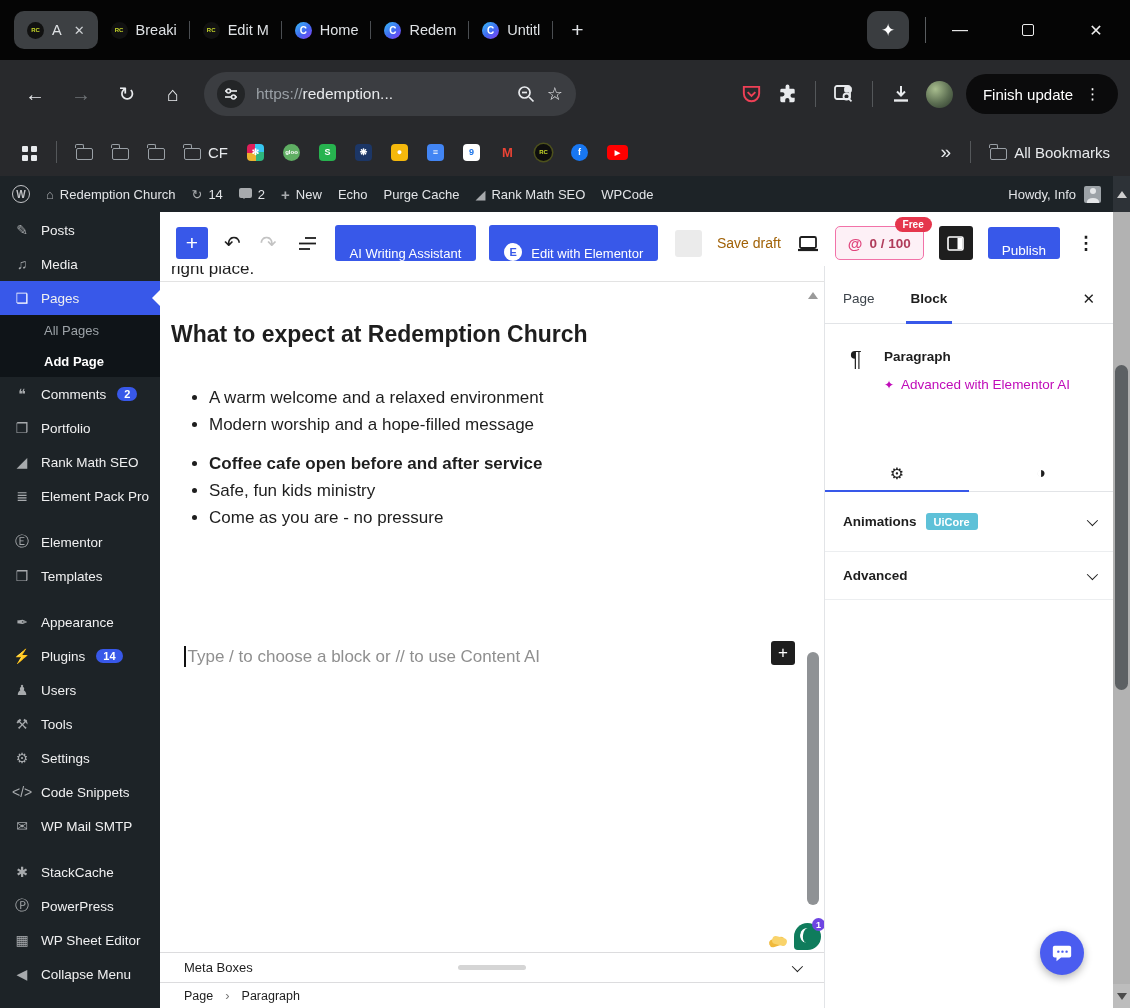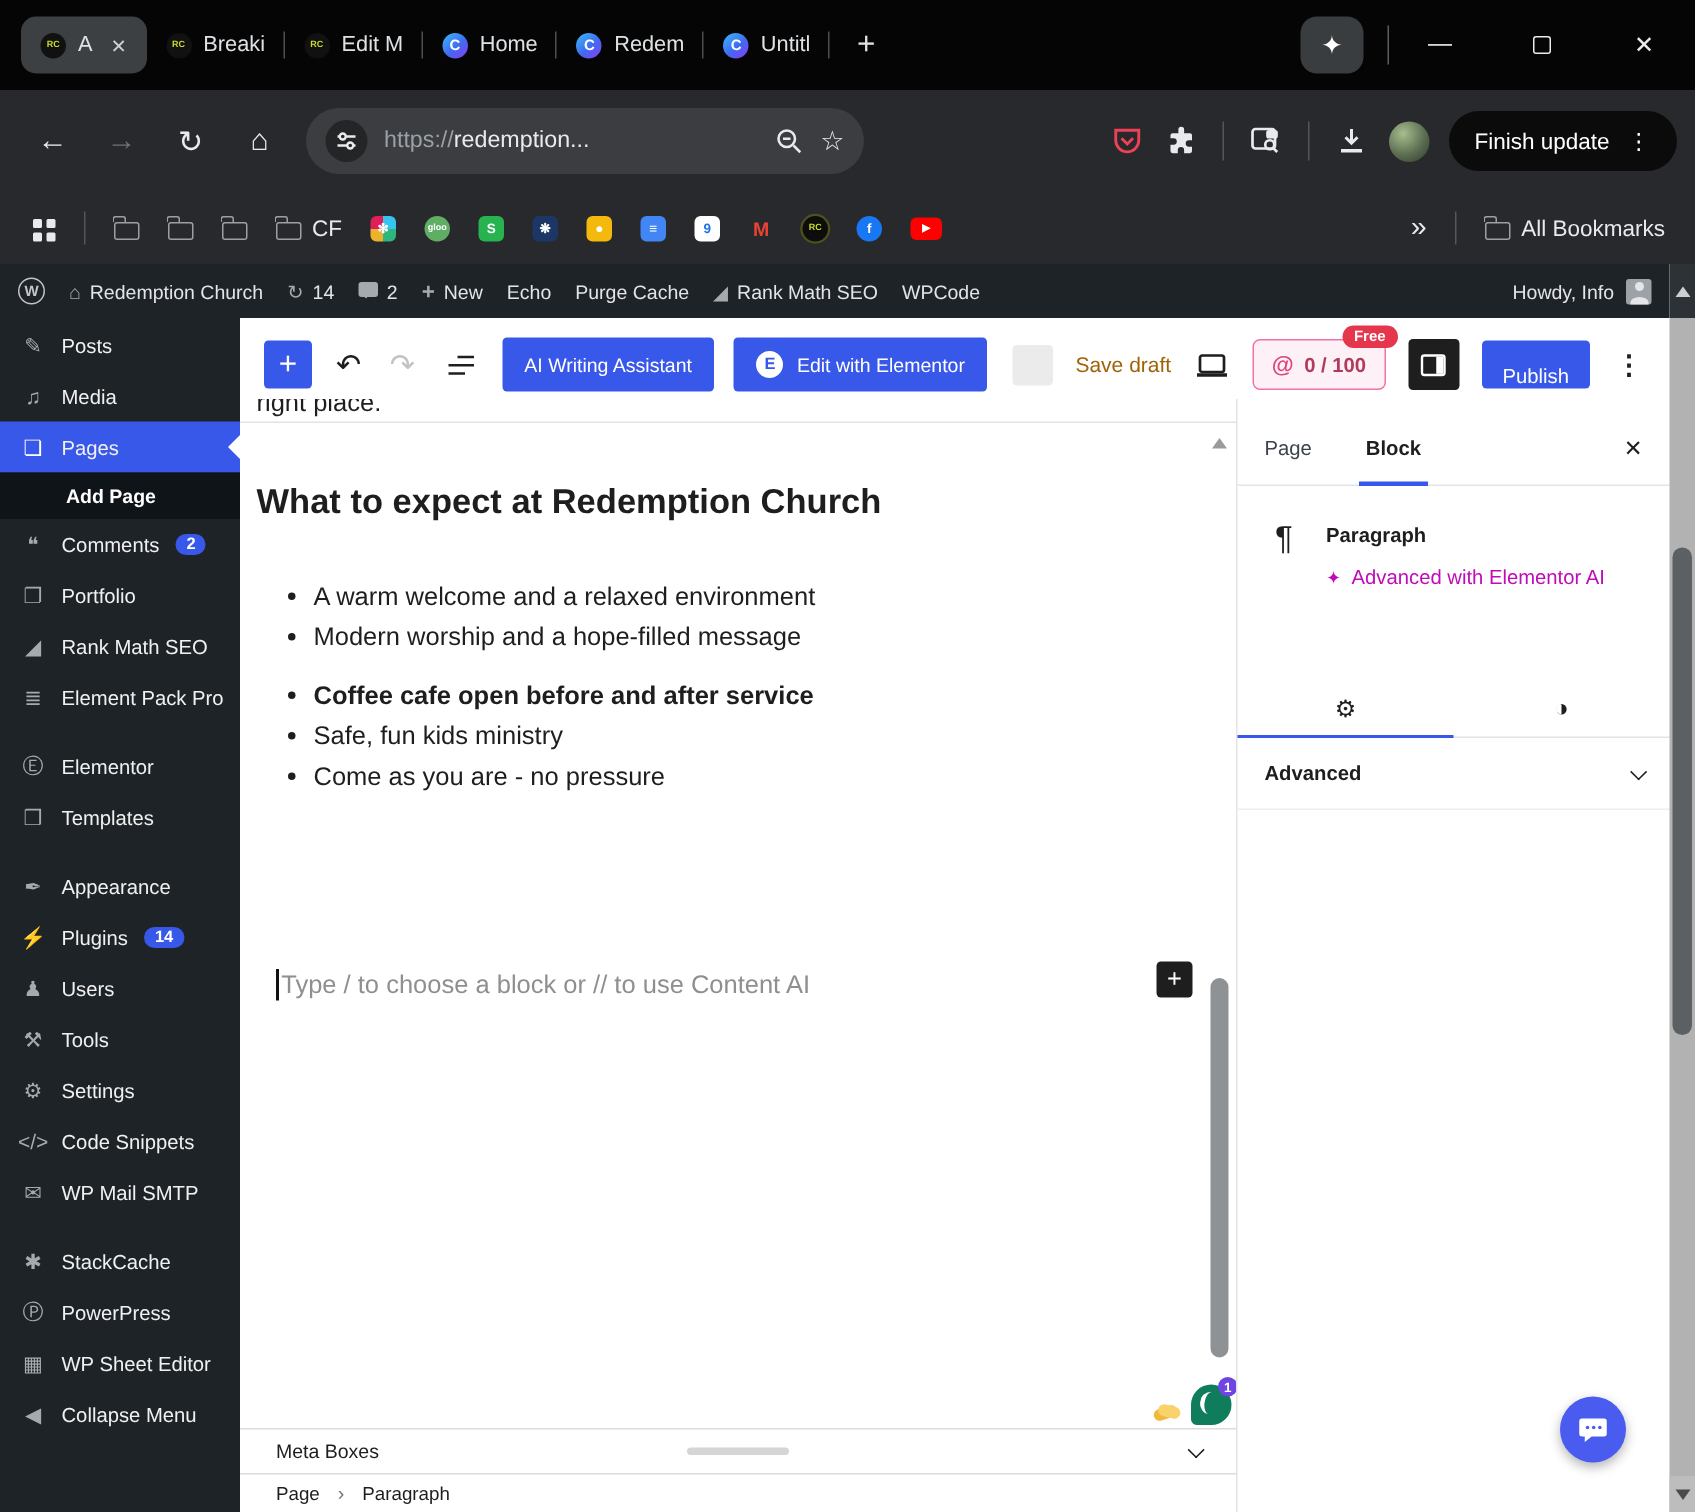--- a/index.html
+++ b/index.html
@@ -84,21 +84,21 @@
   .mi.kind-sub{height:31px;background:#0f1418;padding-left:44px;color:#9ca2a7;font-size:13px;}
   .mi.kind-sub.kind-current{color:#fff;font-weight:700;}
   .mi.kind-gap{height:12px;pointer-events:none;}
 
   
   .eheader{position:absolute;left:160px;top:212px;right:17px;height:54px;background:#fff;display:flex;align-items:center;gap:13px;padding:8px 16px 0;}
   .ins-btn{width:32px;height:32px;background:#3858e9;color:#fff;border-radius:3px;font-size:21px;display:flex;align-items:center;justify-content:center;cursor:pointer;flex:none;}
   .hist{font-size:20px;color:#1e1e1e;cursor:pointer;padding:0 3px;}
   .hist.redo{color:#c3c3c3;}
   .lview{display:flex;cursor:pointer;padding:0 4px;}
-  .btn-blue{height:36px;background:#3858e9;color:#fff;border:none;border-radius:3px;font-size:13px;padding:0 15px;display:flex;align-items:center;gap:9px;font-weight:500;cursor:pointer;font-family:inherit;}
+  .btn-blue{height:36px;background:#3858e9;color:#fff;border:none;border-radius:3px;font-size:13px;padding:0 15px;display:flex;align-items:flex-end;gap:9px;font-weight:500;cursor:pointer;font-family:inherit;}
   .el-ic{width:18px;height:18px;border-radius:50%;background:#fff;color:#3858e9;font-weight:800;font-size:11px;display:flex;align-items:center;justify-content:center;}
   .eh-right{margin-left:auto;display:flex;align-items:center;gap:15px;}
   .ph-sq{width:27px;height:27px;background:#ebebeb;border-radius:3px;}
   .savedraft{color:#a16207;font-size:14px;cursor:pointer;white-space:nowrap;}
   .preview-ic{display:flex;cursor:pointer;}
   .ai-pill{position:relative;height:34px;border:1.5px solid #f272a8;background:#fdf0f6;border-radius:5px;display:flex;align-items:center;gap:7px;padding:0 12px;color:#b03b5a;font-size:13.5px;font-weight:600;cursor:pointer;}
   .ai-at{color:#e0447c;font-size:15px;font-weight:800;}
   .free{position:absolute;top:-10px;right:-9px;background:#e5364c;color:#fff;font-size:10px;font-weight:700;padding:2px 8px;border-radius:9px;}
   .panel-toggle{width:34px;height:34px;background:#1e1e1e;border-radius:3px;display:flex;align-items:center;justify-content:center;cursor:pointer;}
   .publish{height:32px;background:#3858e9;color:#fff;border:none;border-radius:3px;padding:16px 14px;font-size:13.5px;cursor:pointer;font-family:inherit;}
@@ -461,20 +461,25 @@
         <span class="mi-lb">Media</span>
 
       </div>
 
       <div class="mi active">
         <span class="mi-ic">❏</span>
         <span class="mi-lb">Pages</span>
 
       </div>
 
+      <div class="mi kind-sub">
+
+        <span class="mi-lb">All Pages</span>
+
+      </div>
 
       <div class="mi kind-sub kind-current">
 
         <span class="mi-lb">Add Page</span>
 
       </div>
 
       <div class="mi">
         <span class="mi-ic">❝</span>
         <span class="mi-lb">Comments</span>
@@ -694,20 +699,25 @@
       </div>
     </div>
     <div class="itabs">
       <span class="itab active">
           <span>⚙</span>
         </span>
       <span class="itab">
           <span>◑</span>
         </span>
     </div>
+    <div class="acc">
+      <span>Animations</span>
+      <span class="uic">UiCore</span>
+      <span class="chev"></span>
+    </div>
     <div class="acc adv">
       <span>Advanced</span>
       <span class="chev"></span>
     </div>
   </div>
 
   <div class="wsb">
     <div class="wsb-top">
         <i></i>
       </div>

